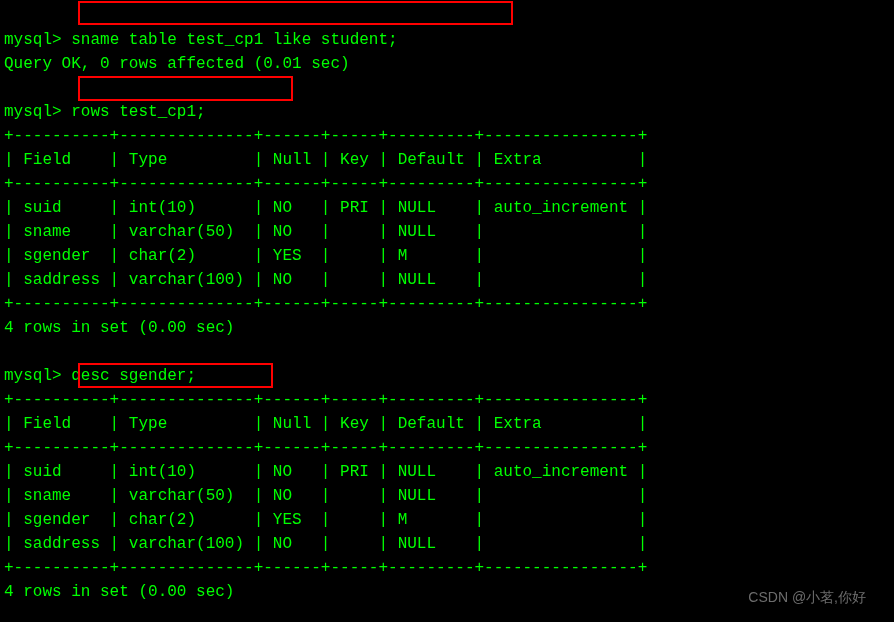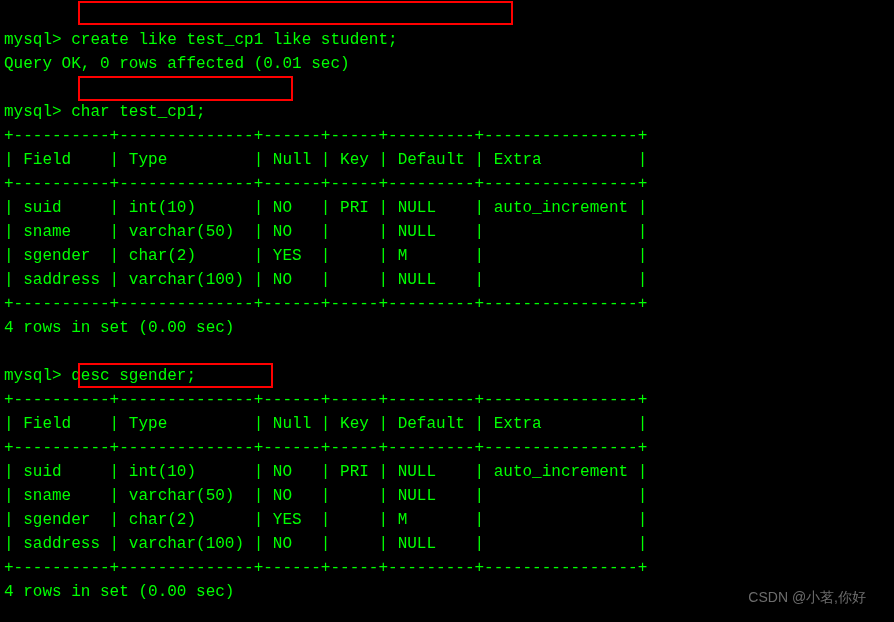--- a/index.html
+++ b/index.html
@@ -32,24 +32,24 @@
       position: absolute;
       color: rgba(180,180,180,0.6);
       font-family: Arial, sans-serif;
       font-size: 14px;
     }
   </style>
 </head>
 <body>
 
 <div class="term">
-<span><span>mysql&gt;</span> <span>create like test_cp1 like student;</span></span>
+<span><span>mysql&gt;</span> <span>sname table test_cp1 like student;</span></span>
 <span>Query OK, 0 rows affected (0.01 sec)</span>
 
-<span><span>mysql&gt;</span> <span>char test_cp1;</span></span>
+<span><span>mysql&gt;</span> <span>rows test_cp1;</span></span>
 <span>+----------+--------------+------+-----+---------+----------------+</span>
 <span>| Field    | Type         | Null | Key | Default | Extra          |</span>
 <span>+----------+--------------+------+-----+---------+----------------+</span>
 <span>| suid     | int(10)      | NO   | PRI | NULL    | auto_increment |</span>
 <span>| sname    | varchar(50)  | NO   |     | NULL    |                |</span>
 <span>| sgender  | char(2)      | YES  |     | M       |                |</span>
 <span>| saddress | varchar(100) | NO   |     | NULL    |                |</span>
 <span>+----------+--------------+------+-----+---------+----------------+</span>
 <span>4 rows in set (0.00 sec)</span>
 

